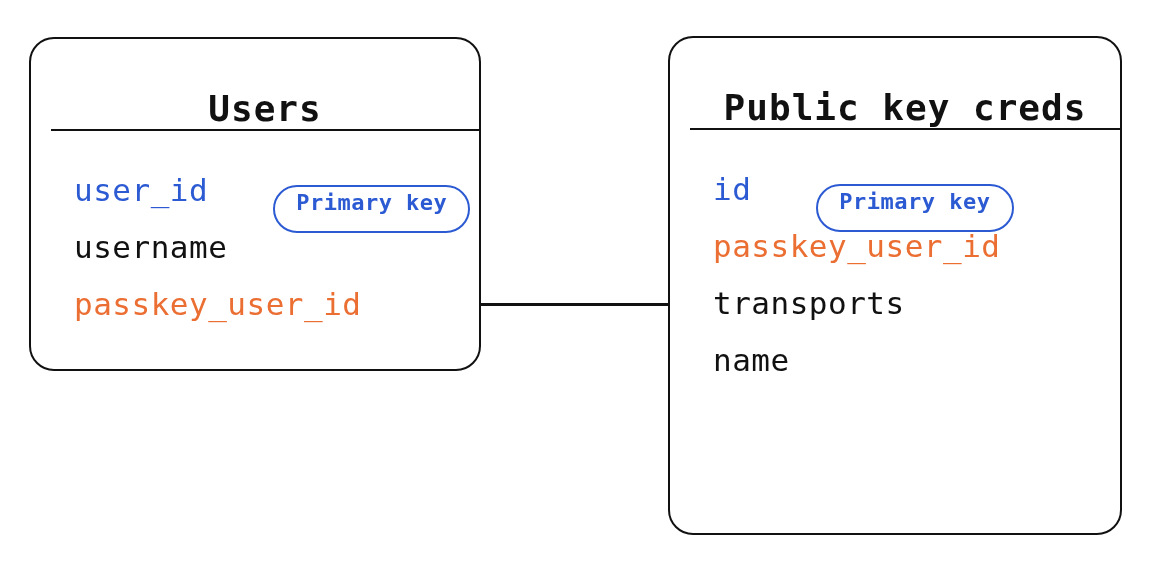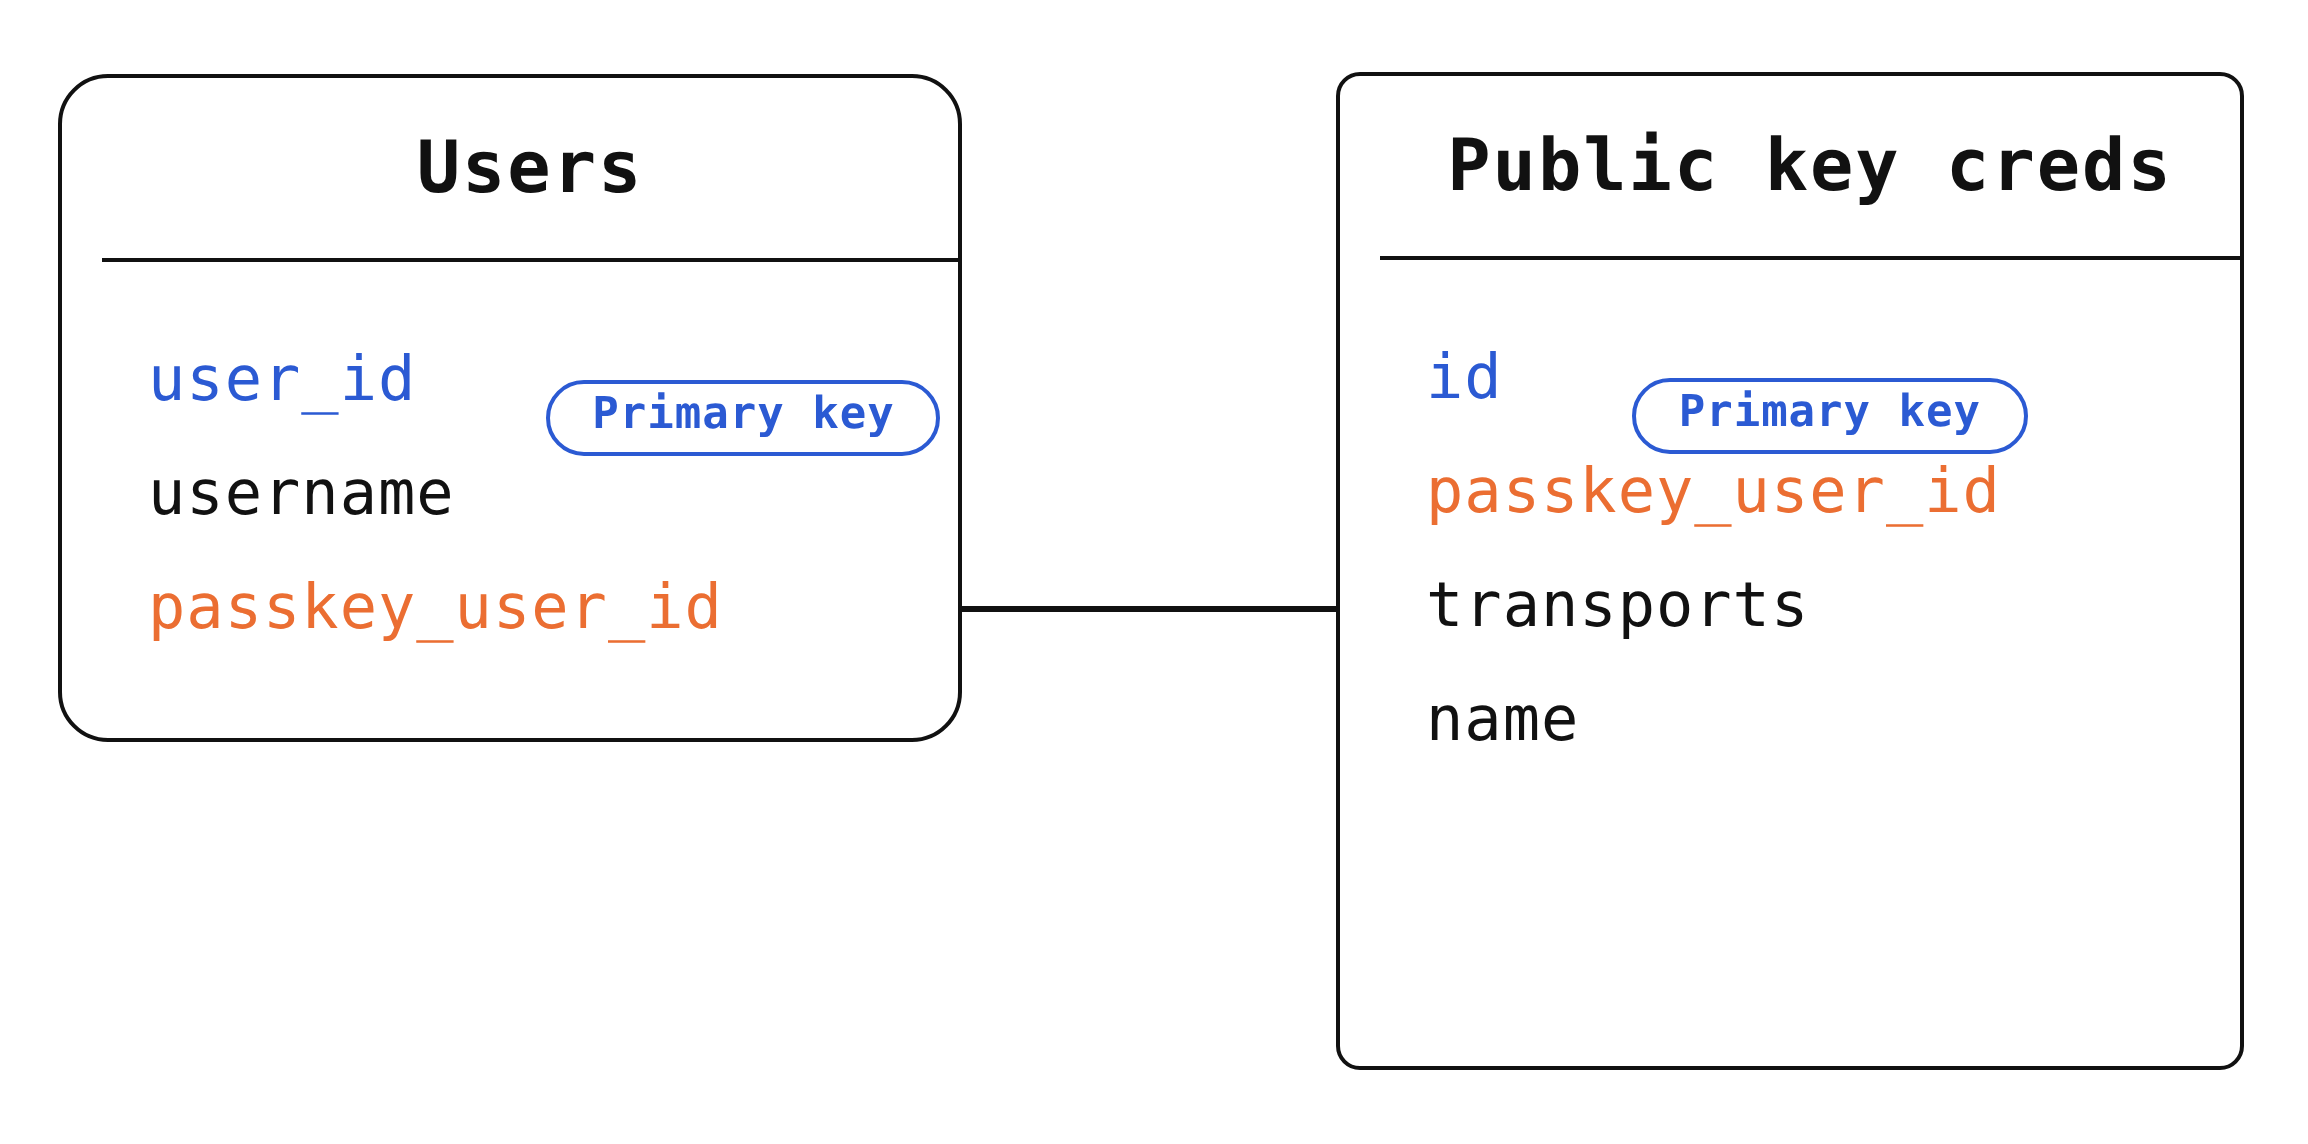--- a/index.html
+++ b/index.html
@@ -16,26 +16,26 @@
     font-family: "DejaVu Sans Mono", "Liberation Mono", monospace;
   }
   .tbl {
     position: absolute;
     box-sizing: border-box;
     background: #ffffff;
     border: 2.5px solid var(--ink, #111111);
     border-radius: 25px;
   }
   #table-0 { left: 29px;  top: 37px; width: 452px; height: 334px; }
-  #table-1 { left: 668px; top: 36px; width: 454px; height: 499px; border-radius: 12px; }
+  #table-1 { left: 668px; top: 36px; width: 454px; height: 499px; }
   .tbl-header {
     height: 90px;
     border-bottom: 2.5px solid var(--ink, #111111);
     display: flex;
-    align-items: center;
+    align-items: flex-end;
     justify-content: center;
     margin-left: 20px;
   }
   .tbl-title {
     font-weight: bold;
     font-size: 36px;
     letter-spacing: 1px;
     color: var(--ink, #111111);
     white-space: nowrap;
   }
@@ -59,21 +59,21 @@
   .pill {
     margin-left: 29px;
     display: inline-flex;
     align-items: center;
     border: 2px solid var(--blue, #2b5ad3);
     border-radius: 999px;
     color: var(--blue, #2b5ad3);
     font-weight: bold;
     font-size: 22px;
     letter-spacing: 0.5px;
-    padding: 3px 21px 5px 21px;
+    padding: 3px 21px 16px 21px;
     line-height: 1.15;
     margin-top: 39px;
   }
   .connector {
     position: absolute;
     left: 480px;
     top: 303px;
     width: 190px;
     height: 2.5px;
     background: var(--ink, #111111);

